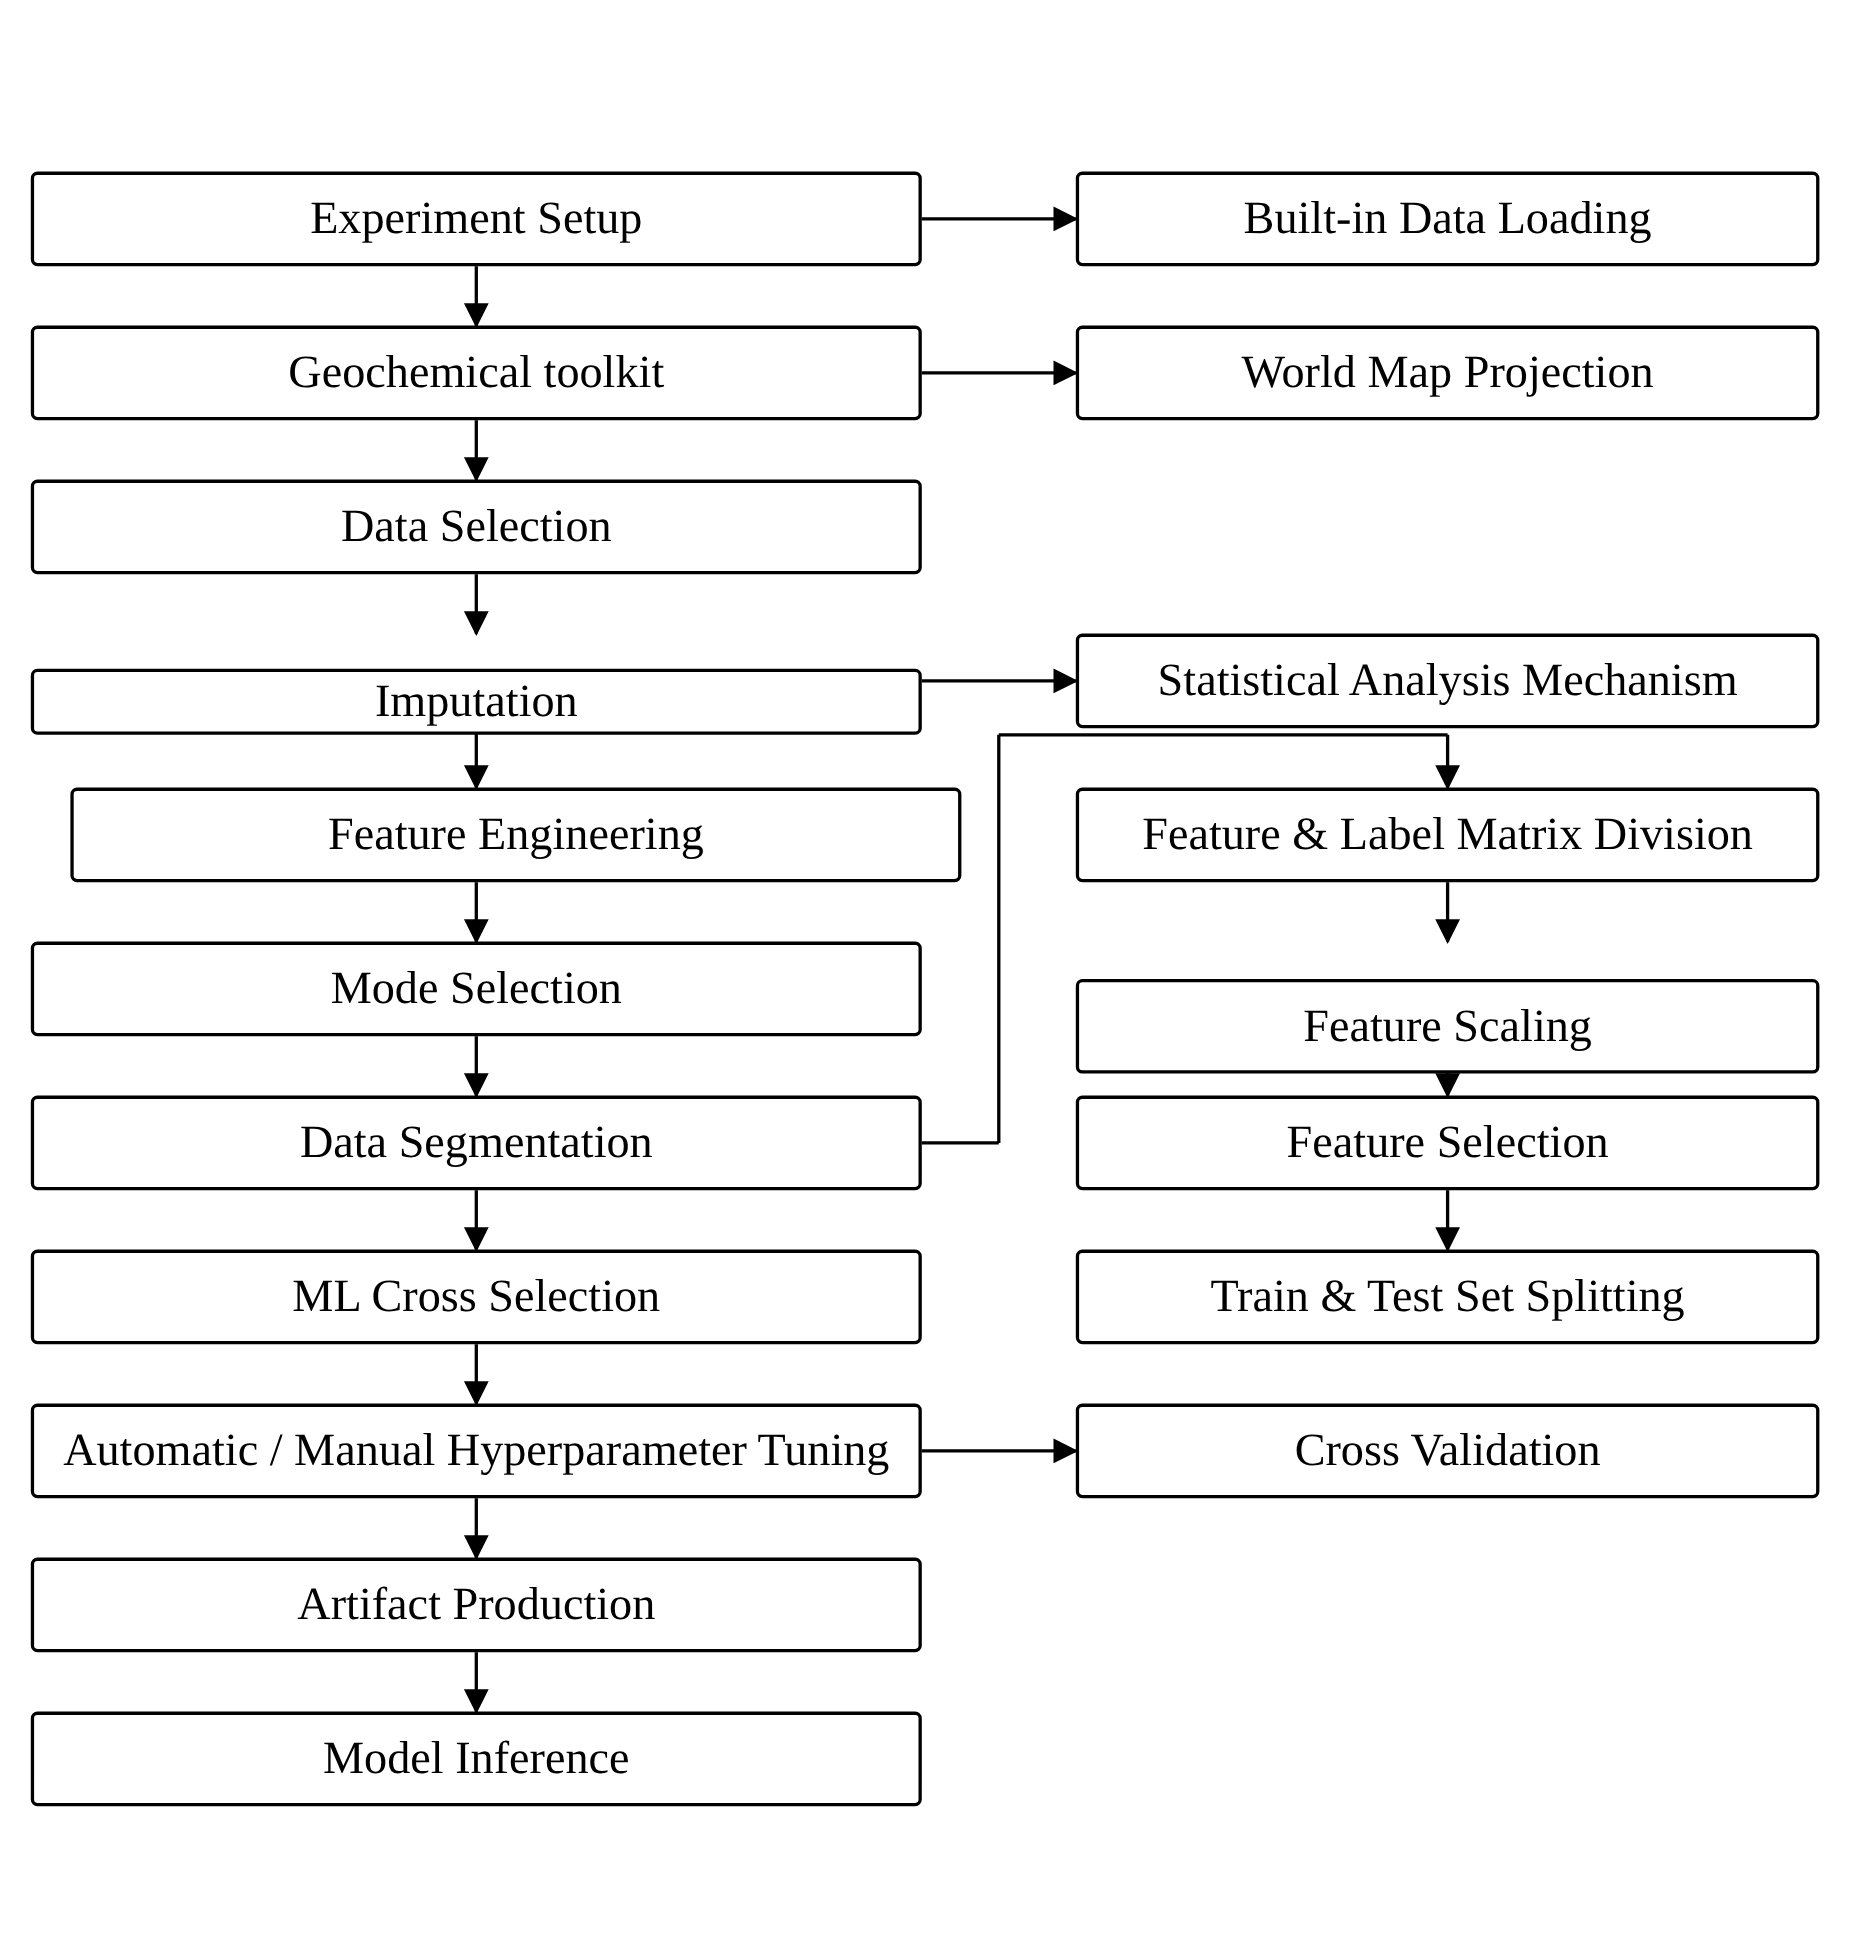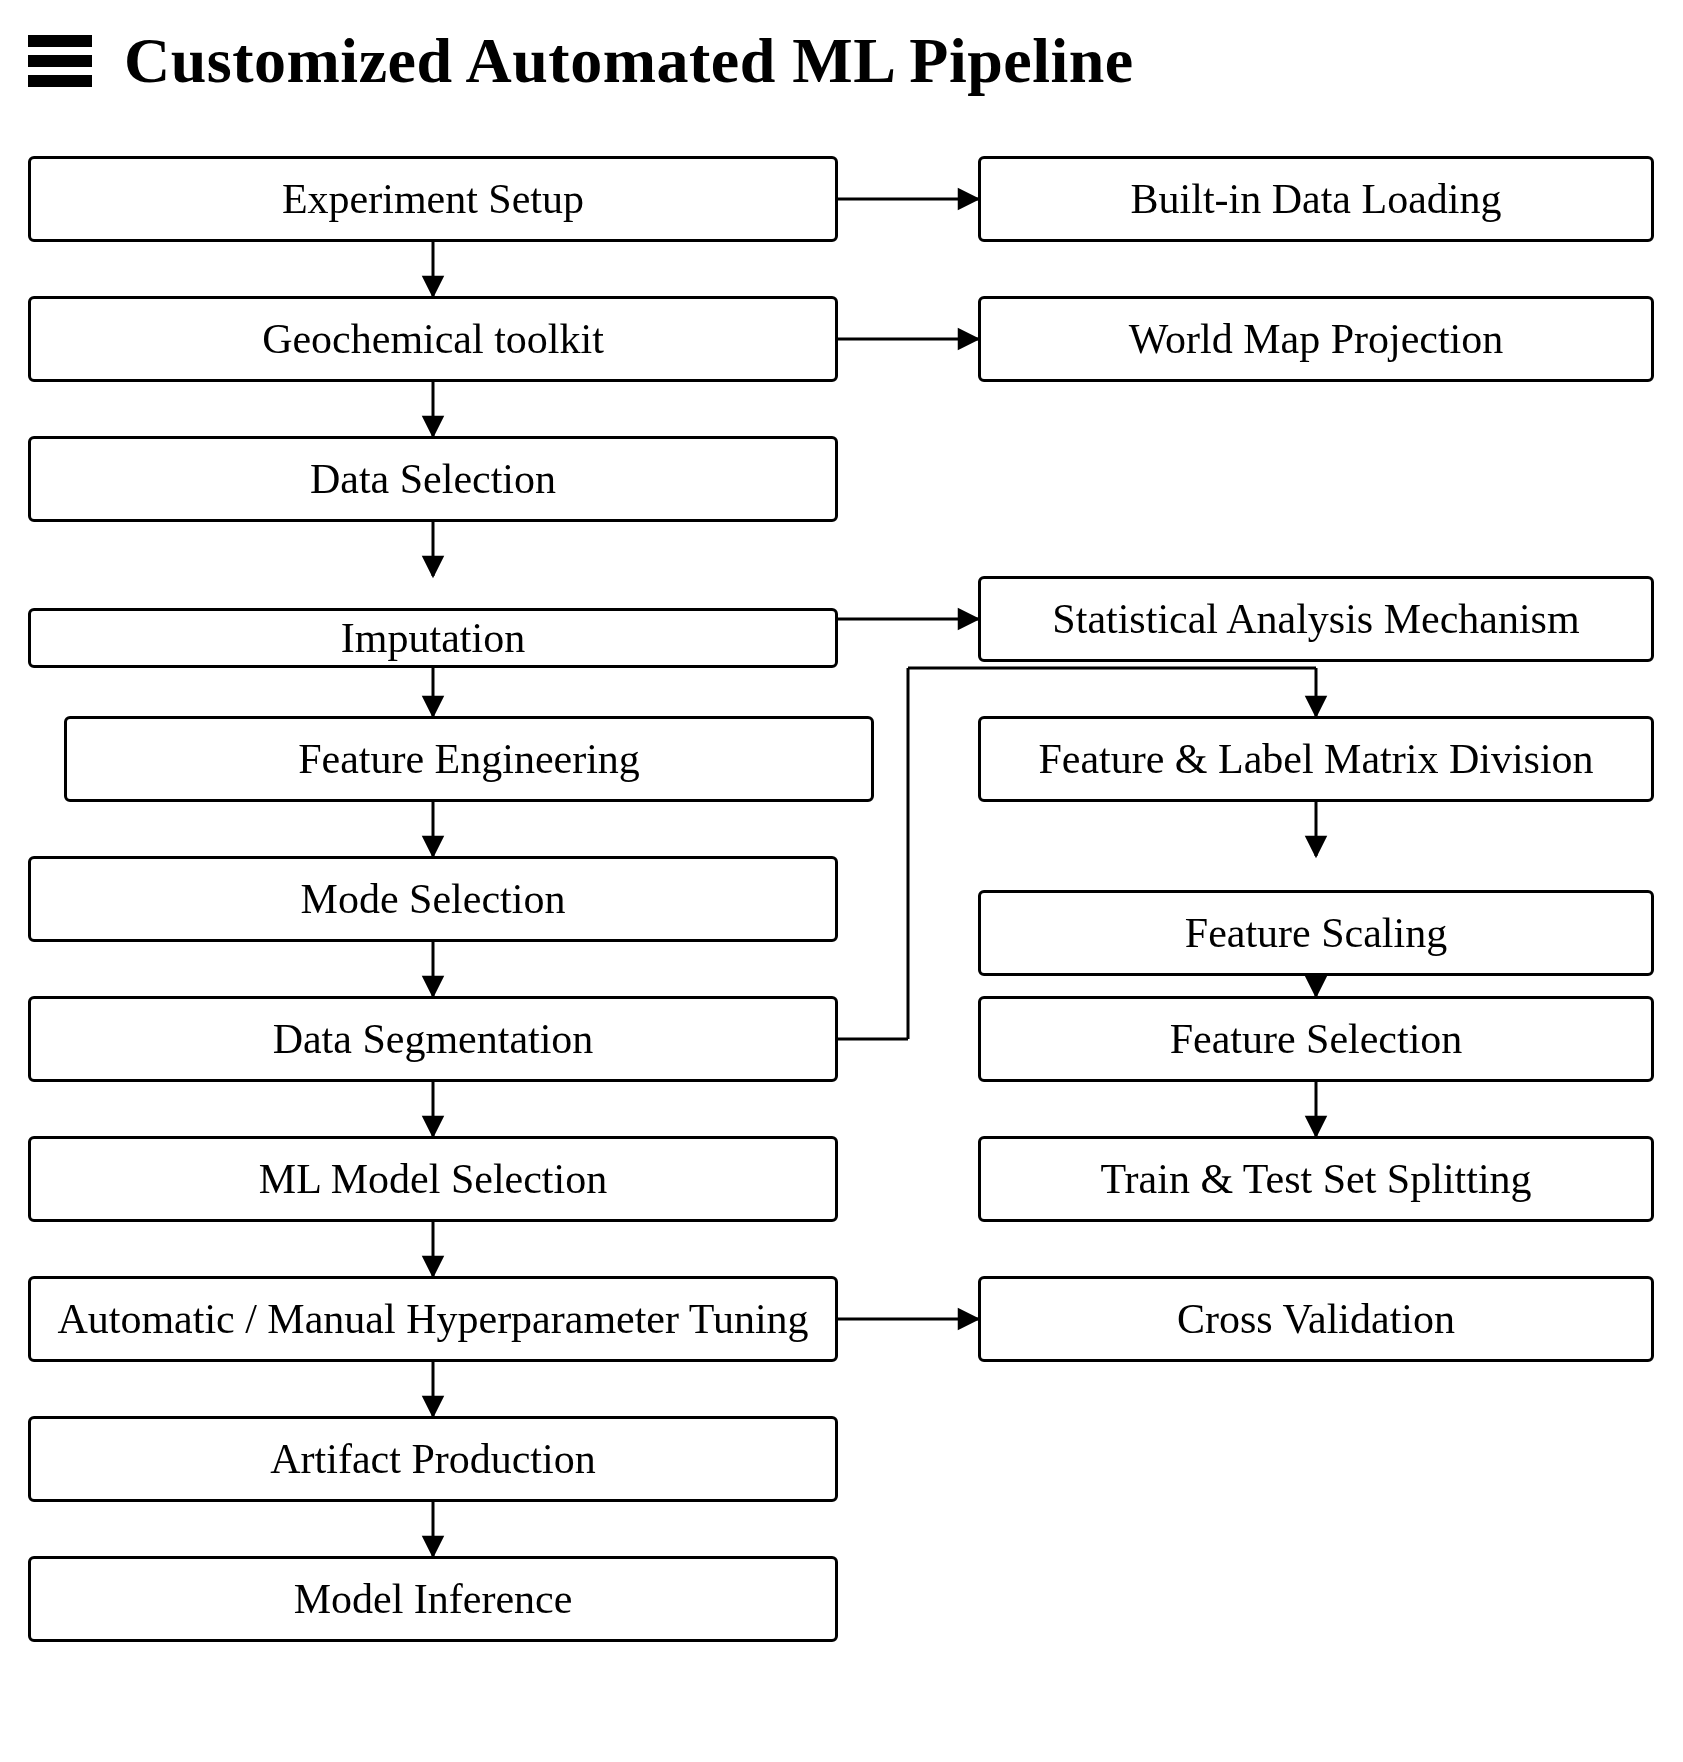--- a/index.html
+++ b/index.html
@@ -15,28 +15,20 @@
         font-size:42px;line-height:1.1;text-align:center;padding:0 14px;}
   .node span{white-space:nowrap;}
   svg line{stroke:#000;stroke-width:3;}
   svg marker path{fill:#000;}
 </style>
 </head>
 <body>
 
 <div class="page">
 
-  <div class="header">
-    <div class="hamburger">
-      <span></span>
-        <span></span>
-        <span></span>
-    </div>
-    <div class="title">Customized Automated ML Pipeline</div>
-  </div>
 
   <svg class="canvas" width="1683" height="1762">
     <defs>
       <marker id="arrow" viewBox="0 0 12 12" refX="10" refY="6" markerWidth="9" markerHeight="9" orient="auto">
         <path d="M1,1 L11,6 L1,11 z"></path>
       </marker>
     </defs>
     <g id="edge-group">
         <line x1="433" y1="242" x2="433" y2="296" marker-end="url(#arrow)"></line>
         <line x1="433" y1="382" x2="433" y2="436" marker-end="url(#arrow)"></line>
@@ -78,21 +70,21 @@
       <div class="node" style="left: 28px; top: 716px; width: 810px; height: 86px; margin-left: 36px;">
         <span>Feature Engineering</span>
       </div>
       <div class="node" style="left: 28px; top: 856px; width: 810px; height: 86px;">
         <span>Mode Selection</span>
       </div>
       <div class="node" style="left: 28px; top: 996px; width: 810px; height: 86px;">
         <span>Data Segmentation</span>
       </div>
       <div class="node" style="left: 28px; top: 1136px; width: 810px; height: 86px;">
-        <span>ML Model Selection</span>
+        <span>ML Cross Selection</span>
       </div>
       <div class="node" style="left: 28px; top: 1276px; width: 810px; height: 86px;">
         <span>Automatic / Manual Hyperparameter Tuning</span>
       </div>
       <div class="node" style="left: 28px; top: 1416px; width: 810px; height: 86px;">
         <span>Artifact Production</span>
       </div>
       <div class="node" style="left: 28px; top: 1556px; width: 810px; height: 86px;">
         <span>Model Inference</span>
       </div>

